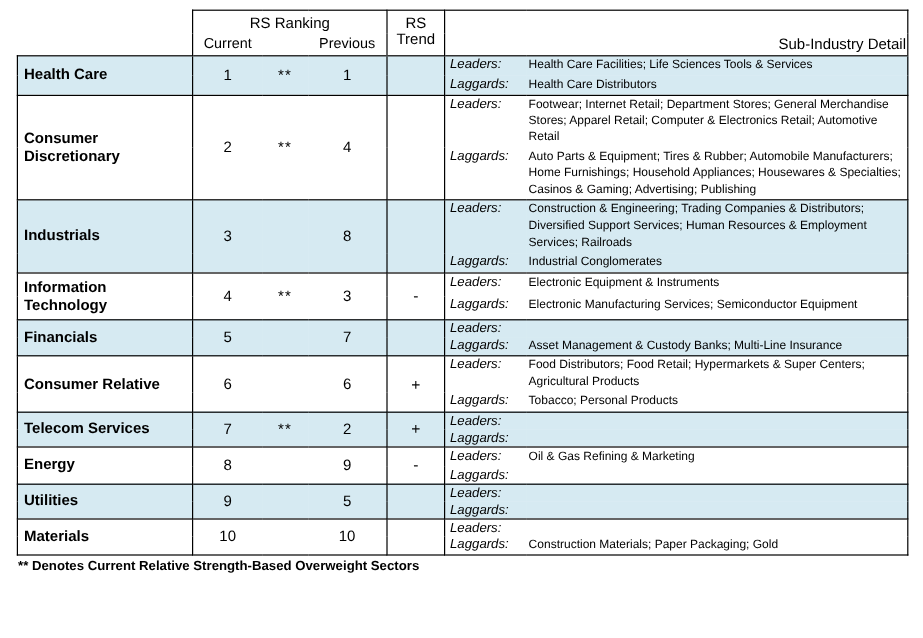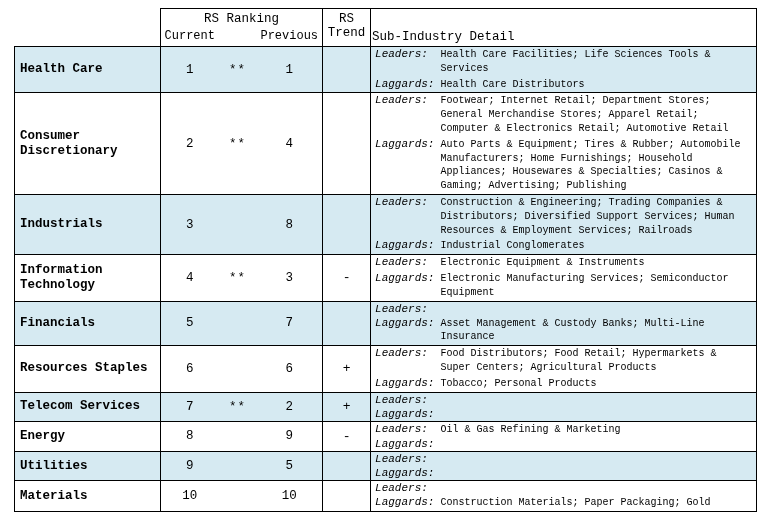--- a/index.html
+++ b/index.html
@@ -13,21 +13,20 @@
     font-family: "Liberation Sans", sans-serif;
     color: #000000;
     overflow: hidden;
   }
   .page {
     position: relative;
     width: 769px;
     height: 532px;
     box-sizing: border-box;
     padding: 8px 10px 0 14px;
-    font-family: Liberation Mono, monospace;
   }
   table.rs {
     border-collapse: collapse;
     table-layout: fixed;
     width: 742px;
     font-size: 11px;
   }
   
   col.c-sector   { width: 146px; }
   col.c-current  { width: 58px; }
@@ -49,21 +48,21 @@
   .hdr-trend {
     text-align: center;
     font-size: 12.5px;
     padding: 3px 2px 2px 2px;
     border: 1.2px solid #000;
     border-bottom: none;
     line-height: 1.15;
     vertical-align: top;
   }
   .hdr-sub {
-    text-align: left;
+    text-align: right;
     font-size: 12.5px;
     padding-top: 6px;
     padding-bottom: 2px;
     vertical-align: bottom;
     border-left: 1.2px solid #000;
     border-right: 1.2px solid #000;
     border-top: 1.2px solid #000;
   }
   .hdr-cur, .hdr-prev {
     text-align: center;
@@ -229,21 +228,21 @@
           <td class="num right-edge band-blue" rowspan="2">7</td>
           <td class="trend band-blue" rowspan="2"></td>
           <td class="lbl first edge-left band-blue">Leaders:</td>
           <td class="detail first band-blue"></td>
         </tr>
         <tr class="band-blue">
           <td class="lbl last edge-left band-blue">Laggards:</td>
           <td class="detail last band-blue">Asset Management &amp; Custody Banks; Multi-Line Insurance</td>
         </tr>
         <tr class="band-white">
-          <td class="sector band-white" rowspan="2">Resources Staples</td>
+          <td class="sector band-white" rowspan="2">Consumer Relative</td>
           <td class="num left-edge band-white" rowspan="2">6</td>
           <td class="star band-white" rowspan="2"></td>
           <td class="num right-edge band-white" rowspan="2">6</td>
           <td class="trend band-white" rowspan="2">+</td>
           <td class="lbl first edge-left band-white">Leaders:</td>
           <td class="detail first band-white">Food Distributors; Food Retail; Hypermarkets &amp; Super Centers; Agricultural Products</td>
         </tr>
         <tr class="band-white">
           <td class="lbl last edge-left band-white">Laggards:</td>
           <td class="detail last band-white">Tobacco; Personal Products</td>
@@ -295,13 +294,14 @@
           <td class="trend band-white" rowspan="2"></td>
           <td class="lbl first edge-left band-white">Leaders:</td>
           <td class="detail first band-white"></td>
         </tr>
         <tr class="band-white">
           <td class="lbl last edge-left band-white">Laggards:</td>
           <td class="detail last band-white">Construction Materials; Paper Packaging; Gold</td>
         </tr>
       </tbody>
   </table>
+  <div class="footnote">** Denotes Current Relative Strength-Based Overweight Sectors</div>
 </div>
 
 </body></html>

